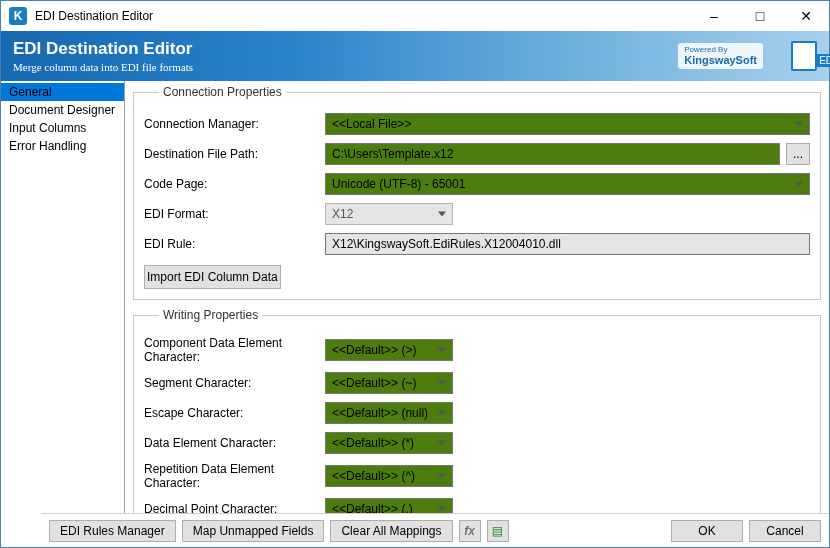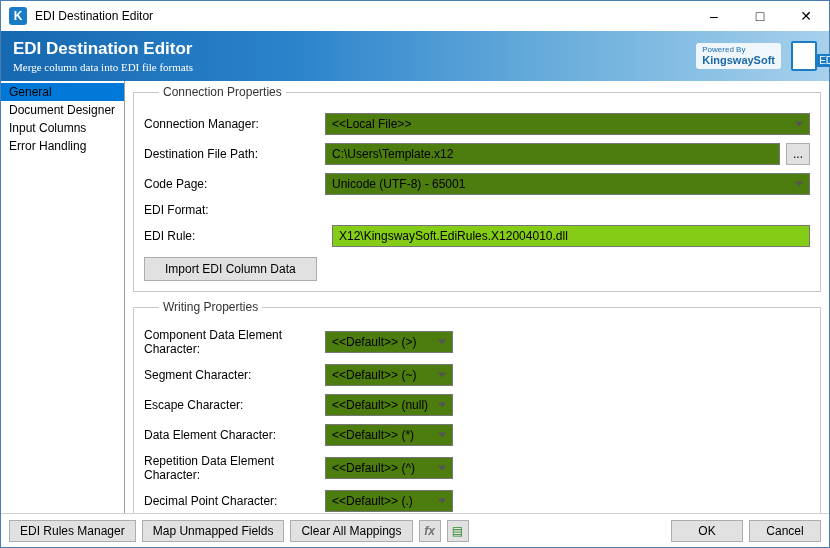--- a/index.html
+++ b/index.html
@@ -7,46 +7,46 @@
 .window { width: 830px; height: 548px; border: 1px solid #4a7db0; display: flex; flex-direction: column; }
 .titlebar { height: 30px; display: flex; align-items: center; padding: 0 0 0 8px; background: #fff; }
 .titlebar .app-icon { width: 18px; height: 18px; background: #1a7cc4; border-radius: 3px; color:#fff; display:flex; align-items:center; justify-content:center; font-weight:bold; font-size:12px; margin-right:8px; }
 .titlebar .title { flex:1; font-size:12px; }
 .win-controls { display:flex; height:100%; }
 .win-btn { width:46px; display:flex; align-items:center; justify-content:center; font-size:14px; }
 .banner { height:50px; background: linear-gradient(to right, #1668b0 0%, #2b83cb 35%, #6fb1dd 70%, #a7d0ec 100%); display:flex; align-items:center; padding:0 12px; color:#fff; }
 .banner-text { flex:1; }
 .banner-title { font-size:17px; font-weight:bold; }
 .banner-sub { font-size:11px; margin-top:2px;font-family:Liberation Serif, serif; }
-.banner-logo { display:flex; align-items:center; gap:10px; }
+.banner-logo { display:flex; align-items:center; gap:28px; }
 .ks-box { background:rgba(255,255,255,0.85); border-radius:3px; padding:3px 6px; color:#1a6aa8; font-size:11px; font-weight:bold; }
 .ks-box small { font-size:8px; font-weight:normal; display:block; line-height:1; }
 .edi-badge { width:26px; height:30px; background:#fff; border:2px solid #1a7cc4; border-radius:2px; position:relative; display:flex; align-items:flex-end; justify-content:center; }
 .edi-badge span { background:#1a7cc4; color:#fff; font-size:10px; padding:1px 3px; border-radius:2px; margin-bottom:2px;margin-left:47px; }
 .content { flex:1; display:flex; overflow:hidden; }
 .sidebar { width:124px; border-right:1px solid #a0a0a0; padding-top:2px; }
 .sidebar-item { padding:2px 8px; font-size:12px; cursor:default; white-space:nowrap; }
 .sidebar-item.active { background:#0078d7; color:#000000; }
 .main { flex:1; padding:4px 8px 4px 8px; overflow:auto; }
 fieldset { border:1px solid #c8c8c8; margin-bottom:8px; padding:6px 10px 10px 10px; }
 legend { font-size:12px; padding:0 4px; color:#333;margin-left:15px; }
 .row { display:flex; align-items:center; margin-top:8px; gap:6px; }
 .row label { width:175px; font-size:12px; }
 .select, .input, .combo { border:1px solid #767676; font-size:12px; padding:2px 6px; background:#4d7c0f; height:22px; line-height:16px; }
 .select { position:relative; padding-right:22px; }
 .select::after { content:""; position:absolute; right:6px; top:50%; width:0; height:0; border-left:4px solid transparent; border-right:4px solid transparent; border-top:5px solid #555; transform:translateY(-50%); }
 .select.wide { flex:1; }
 .select.disabled { background:#e5e5e5; border-color:#b5b5b5; color:#555; }
 .select.small { width:128px; }
 .input.wide { flex:1; }
-.input.readonly { background:#84cc16;margin-left:7px; }
+.input.readonly { background:#e5e5e5; }
 .btn-small { border:1px solid #adadad; background:#e1e1e1; height:22px; padding:0 6px; font-size:12px; cursor:default; }
 .btn-row { margin-top:10px; }
-.btn-medium { border:1px solid #adadad; background:#e1e1e1; padding:4px 20px; font-size:12px; cursor:default; }
-.footer { height:34px; border-top:1px solid #d0d0d0; display:flex; align-items:center; padding:0 8px; gap:6px; }
+.btn-medium { border:1px solid #adadad; background:#e1e1e1; padding:4px 2px; font-size:12px; cursor:default; }
+.footer { height:34px; border-top:1px solid #d0d0d0; display:flex; align-items:center; padding:0 8px; gap:6px;margin-left:40px; }
 .footer .spacer { flex:1; }
 .footer-btn { border:1px solid #adadad; background:#e1e1e1; padding:3px 10px; font-size:12px; min-width:72px; text-align:center; cursor:default; }
 .footer-btn.wide { min-width:118px; }
 .icon-btn { width:22px; height:22px; border:1px solid #adadad; background:#e1e1e1; display:flex; align-items:center; justify-content:center; font-size:12px; }
 </style>
 </head>
 <body>
 
 <div class="window">
   <div class="titlebar">
@@ -94,20 +94,21 @@
           <label>Destination File Path:</label>
           <input class="input wide" value="C:\Users\Template.x12" style="">
           <button class="btn-small">...</button>
         </div>
         <div class="row">
           <label>Code Page:</label>
           <div class="select wide">Unicode (UTF-8) - 65001</div>
         </div>
         <div class="row">
           <label>EDI Format:</label>
+          <div class="select small disabled">X12</div>
         </div>
         <div class="row">
           <label>EDI Rule:</label>
           <input class="input wide readonly" readonly="" value="X12\KingswaySoft.EdiRules.X12004010.dll" style="">
         </div>
         <div class="btn-row">
           <button class="btn-medium">Import EDI Column Data</button>
         </div>
       </fieldset>
 

